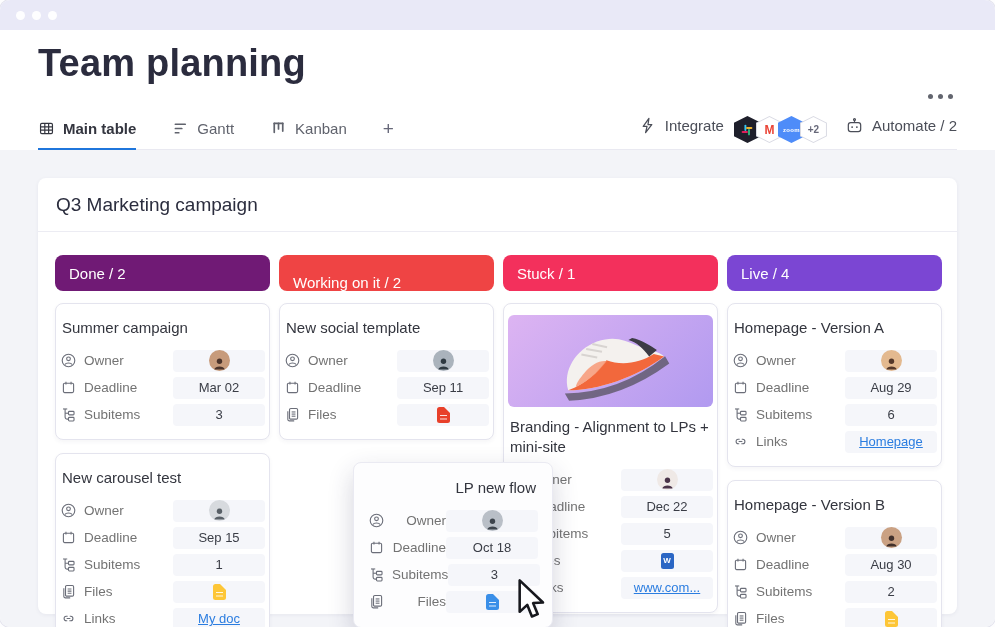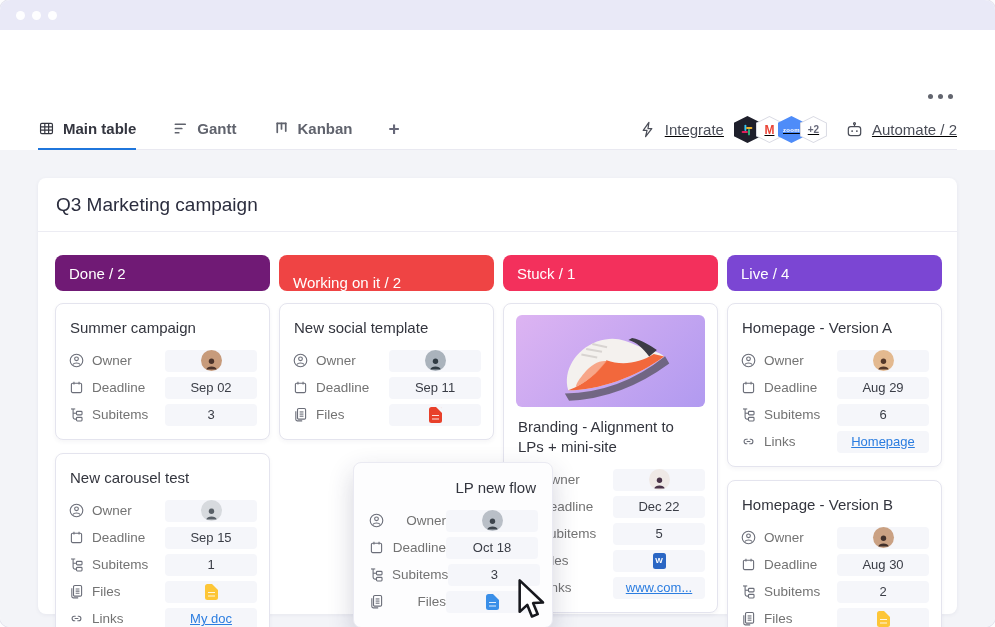--- a/index.html
+++ b/index.html
@@ -9,25 +9,25 @@
   
   .titlebar{height:30px;background:#e9e9f7;display:flex;align-items:center;padding-left:16px;gap:7px;}
   .tdot{width:9px;height:9px;border-radius:50%;background:rgba(255,255,255,.95);}
   
   .header{position:relative;height:120px;background:#fff;padding:0 38px;}
   .header h1{margin:0;padding-top:12px;font-size:38px;font-weight:600;color:#2b2c3e;letter-spacing:.2px;}
   .menu-dots{position:absolute;right:42px;top:64px;display:flex;gap:5px;cursor:pointer;}
   .menu-dots i{width:5px;height:5px;border-radius:50%;background:#63666f;}
   .tabsrow{position:absolute;left:38px;right:38px;bottom:0;height:40px;display:flex;align-items:center;border-bottom:1px solid #e9e9f1;}
   .tab{height:40px;display:flex;align-items:center;gap:8px;margin-right:36px;border-bottom:2px solid transparent;
-       font-size:15px;color:#60636d;cursor:pointer;font-weight:bold;}
+       font-size:15px;color:#60636d;cursor:pointer;}
   .tab svg{width:17px;height:17px;}
   .tab.active{color:#33353f;font-weight:bold;border-bottom-color:#1f76dc;}
   .tab.add{font-size:19px;color:#676879;margin-right:0;}
-  .tools{margin-left:auto;display:flex;align-items:center;text-decoration:underline;}
+  .tools{margin-left:auto;display:flex;align-items:flex-start;}
   .toolbtn{display:flex;align-items:center;gap:8px;font-size:15px;color:#4b4e58;cursor:pointer;}
   .toolbtn svg{width:19px;height:19px;}
   .hexes{display:flex;align-items:center;margin:0 18px 0 10px;}
   .hex{width:27px;height:27px;clip-path:polygon(50% 0%,100% 25%,100% 75%,50% 100%,0% 75%,0% 25%);
        display:flex;align-items:center;justify-content:center;margin-left:-5px;flex:none;}
   .hex:first-child{margin-left:0;}
   .hexin{width:25px;height:25px;clip-path:polygon(50% 0%,100% 25%,100% 75%,50% 100%,0% 75%,0% 25%);
        background:#fff;display:flex;align-items:center;justify-content:center;}
   .hex.slack{background:#1e1f2b;}
   .hex.border{background:#d9dae3;}
@@ -37,21 +37,21 @@
   
   .content{height:477px;background:#f3f4f8;padding:28px 38px 0;}
   .panel{background:#fff;border-radius:8px;height:436px;position:relative;box-shadow:0 1px 4px rgba(40,40,80,.06);}
   .panel-head{height:54px;display:flex;align-items:center;padding:0 18px;border-bottom:1px solid #ececf3;}
   .panel-head h2{margin:0;font-size:19px;font-weight:500;color:#2b2d3e;}
   .board{position:relative;height:382px;padding:23px 17px 8px;display:flex;gap:9px;}
   .col{width:215px;flex:none;display:flex;flex-direction:column;}
   .col-head{height:36px;border-radius:8px;color:#fff;font-size:15px;display:flex;align-items:center;
             padding:0 14px;margin-bottom:12px;flex:none;cursor:pointer;}
   .cards{display:flex;flex-direction:column;gap:13px;flex:1;}
-  .card{background:#fff;border:1px solid #e4e4ee;border-radius:8px;padding:11px 12px;box-shadow:0 2px 4px rgba(50,50,90,.05);cursor:pointer;}
+  .card{background:#fff;border:1px solid #e4e4ee;border-radius:8px;padding:11px 4px;box-shadow:0 2px 4px rgba(50,50,90,.05);cursor:pointer;}
   .card-title{font-size:15px;color:#33353e;margin:3px 2px 9px;line-height:20px;}
   .card-img{height:92px;border-radius:6px;margin-bottom:10px;background:linear-gradient(135deg,#ddb4f2 0%,#b19af0 100%);
             display:flex;align-items:center;justify-content:center;overflow:hidden;}
   .row{display:flex;align-items:center;height:27px;}
   .fi{width:17px;height:17px;margin-right:7px;flex:none;color:#6b6e79;}
   .flabel{flex:1;font-size:13.5px;color:#737373;}
   .chip{width:92px;height:22px;background:#f5f6fa;border-radius:4px;display:flex;align-items:center;
         justify-content:center;font-size:13px;color:#3a3d46;flex:none;}
   .lnk{color:#2b7de0;font-size:13px;text-decoration:underline;cursor:pointer;}
   
@@ -144,20 +144,21 @@
 
 <div class="window">
 
   <div class="titlebar">
     <span class="tdot"></span>
     <span class="tdot"></span>
     <span class="tdot"></span>
   </div>
 
   <div class="header">
+    <h1>Team planning</h1>
     <div class="menu-dots">
         <i></i>
         <i></i>
         <i></i>
       </div>
     <div class="tabsrow">
       <div class="tab active">
         <svg viewBox="0 0 20 20">
             <use href="#i-grid"></use>
           </svg>
@@ -242,21 +243,21 @@
                         <use href="#i-sil"></use>
                       </svg>
                     </span>
                 </span>
               </div>
               <div class="row">
                 <svg class="fi" viewBox="0 0 20 20">
                     <use href="#i-cal"></use>
                   </svg>
                 <span class="flabel">Deadline</span>
-                <span class="chip">Sep 02</span>
+                <span class="chip">Mar 02</span>
               </div>
               <div class="row">
                 <svg class="fi" viewBox="0 0 20 20">
                     <use href="#i-sub"></use>
                   </svg>
                 <span class="flabel">Subitems</span>
                 <span class="chip">3</span>
               </div>
             </div>
 

